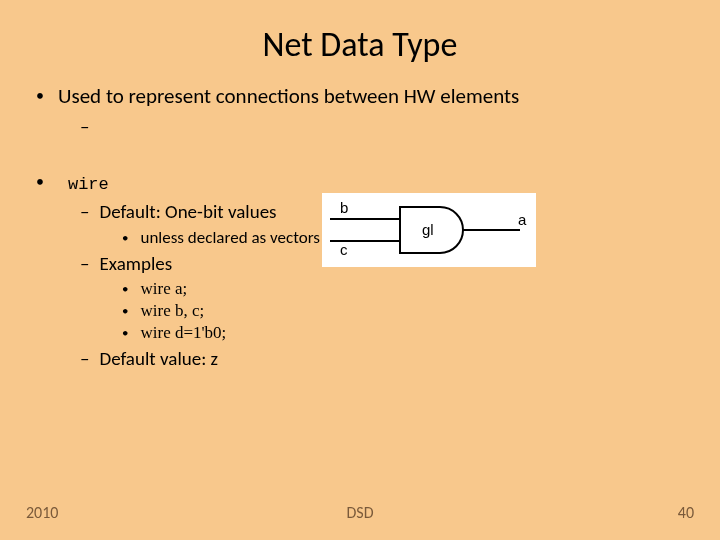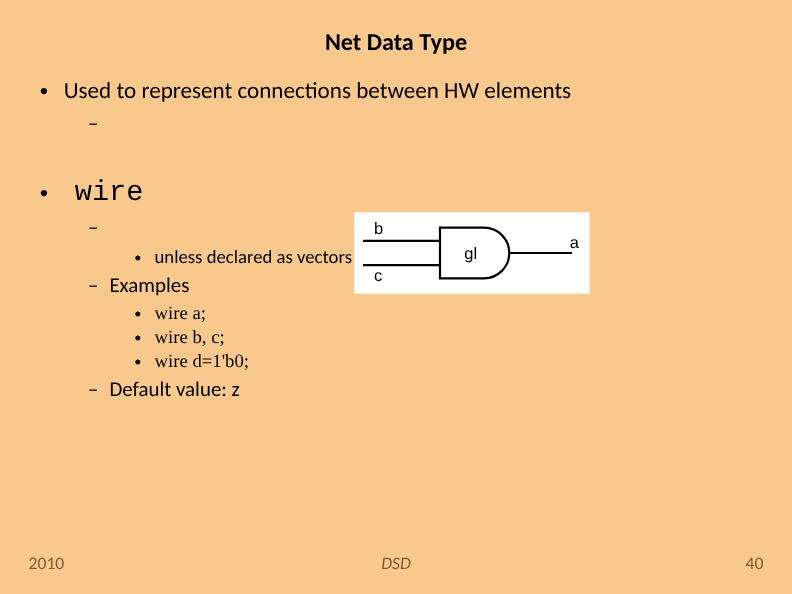--- a/index.html
+++ b/index.html
@@ -7,43 +7,43 @@
     width: 720px;
     height: 540px;
     background: #f8c88c;
     font-family: Calibri, Arial, sans-serif;
     color: #000;
     position: relative;
     overflow: hidden;
   }
   .title {
     text-align: center;
-    font-size: 22px;
-    font-weight: 700;
+    font-size: 34px;
+    font-weight: 400;
     padding-top: 24px;
     padding-bottom: 18px;
   }
   .content {
     padding-left: 36px;
     padding-right: 20px;
   }
   ul { list-style: none; }
   .lvl1 > li { margin-bottom: 14px; }
   .lvl1 > li > .row { font-size: 21px; display: flex; align-items: baseline; }
   .lvl1 .bullet { color: #000; margin-right: 14px; font-size: 16px; position: relative; top: -2px; }
   .lvl2 { padding-left: 44px; margin-top: 6px; }
   .lvl2 > li { margin-bottom: 4px; }
   .lvl2 > li > .row { font-size: 19px; display: flex; align-items: baseline; }
   .lvl2 .dash { margin-right: 10px; }
   .lvl3 { padding-left: 42px; margin-top: 4px; }
   .lvl3 > li { margin-bottom: 2px; }
   .lvl3 > li > .row { font-size: 17px; display: flex; align-items: baseline; }
   .lvl3 .bullet { color: #000; margin-right: 12px; font-size: 13px; position: relative; top: -1px; }
   .mono { font-family: Liberation Serif, serif; }
-  .keyword-mono { font-family: "Courier New", monospace; font-size: 26px; margin-left: 10px; }
+  .keyword-mono { font-family: "Courier New", monospace; font-size: 17px; margin-left: 10px; }
   .gate-figure {
     position: absolute;
     top: 193px;
     left: 322px;
     width: 214px;
     height: 74px;
     background: #fff;
   }
   .gate-figure svg { width: 100%; height: 100%; display: block; }
   .gate-label { font-family: Arial, sans-serif; font-size: 15px; }
@@ -51,21 +51,21 @@
     position: absolute;
     bottom: 18px;
     left: 0;
     right: 0;
     padding: 0 26px;
     display: flex;
     justify-content: space-between;
     font-size: 16px;
     color: #7a5a3a;
   }
-  .footer .center { position: absolute; left: 50%; transform: translateX(-50%); font-style: italic; }
+  .footer .center { position: absolute; left: 50%; transform: translateX(-50%); }
   .spacer { height: 22px; }
 </style>
 </head>
 <body>
 
 <div class="title">Net Data Type</div>
 
 <div class="content">
   <ul class="lvl1">
     <li>
@@ -88,20 +88,21 @@
   <ul class="lvl1">
     <li>
       <div class="row">
         <span class="bullet">•</span>
         <span class="keyword-mono">wire</span>
       </div>
       <ul class="lvl2">
         <li>
           <div class="row">
             <span class="dash">–</span>
+            <span>Default: One-bit values</span>
           </div>
           <ul class="lvl3">
             <li>
               <div class="row">
                 <span class="bullet">•</span>
                 <span>unless declared as vectors</span>
               </div>
             </li>
           </ul>
         </li>

